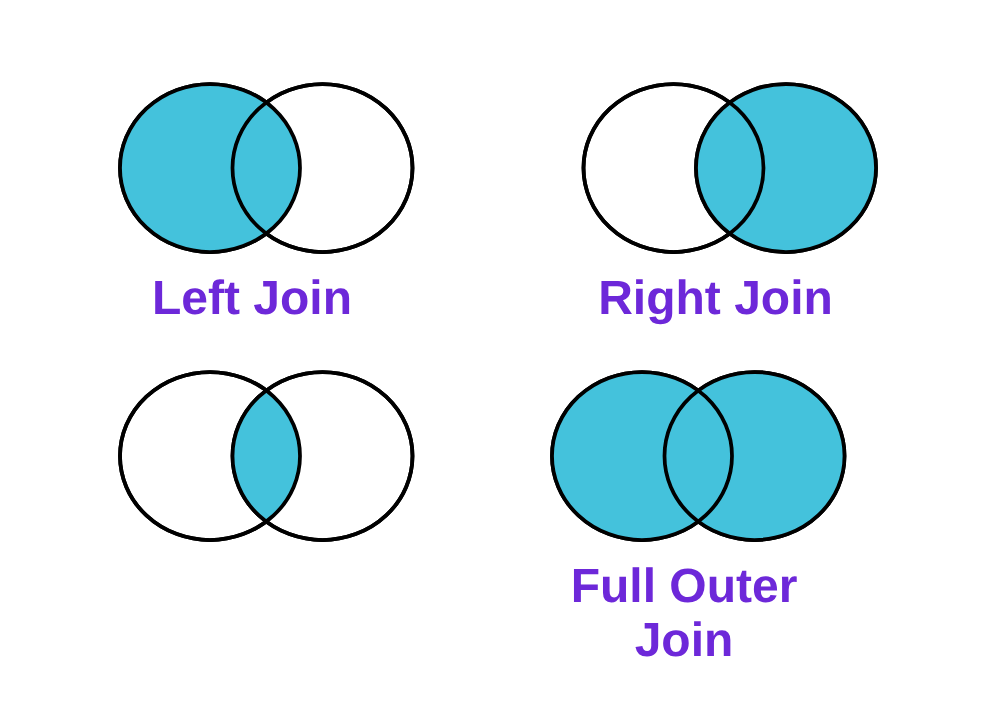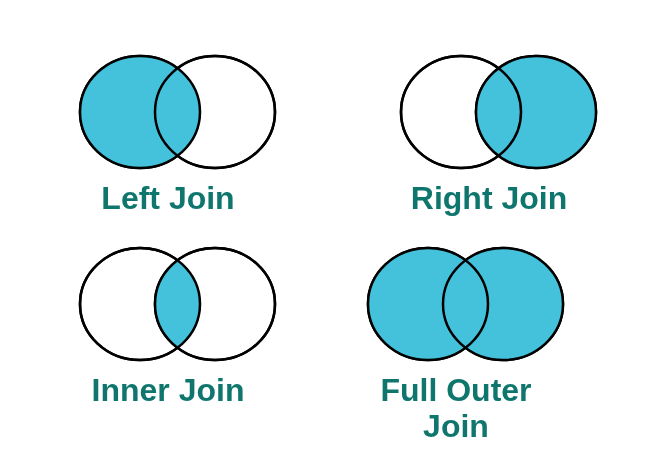--- a/index.html
+++ b/index.html
@@ -12,37 +12,37 @@
     background: #ffffff;
     overflow: hidden;
     position: relative;
     font-family: "Liberation Sans", sans-serif;
   }
   .venn-cell {
     position: absolute;
     width: 240px;
   }
   .venn-cell.tl { left: 57px;  top: 52px; }
-  .venn-cell.tr { left: 378px; top: 52px; }
+  .venn-cell.tr { left: 366px; top: 52px; }
   .venn-cell.bl { left: 57px;  top: 244px; }
   .venn-cell.br { left: 345px; top: 244px; }
   .venn-svg-wrap {
     width: 240px;
     height: 120px;
   }
   .venn-label {
     display: block;
     width: 200px;
     margin: 8px auto 0;
     text-align: center;
     transform: translateX(-9px);
     font-weight: bold;
     font-size: 32px;
     line-height: 36px;
-    color: #0f766e;
+    color: #6d28d9;
     letter-spacing: 0px;
   }
 </style>
 </head>
 <body>
 
 <div class="venn-cell tl">
   <div class="venn-svg-wrap"><svg width="240" height="120" viewBox="0 0 240 120">
         <ellipse cx="83" cy="60" rx="60" ry="56" fill="#ffffff" stroke="#000000" stroke-width="2.5"></ellipse>
         <ellipse cx="158" cy="60" rx="60" ry="56" fill="#ffffff" stroke="#000000" stroke-width="2.5"></ellipse>
@@ -70,21 +70,20 @@
         <ellipse cx="158" cy="60" rx="60" ry="56" fill="#ffffff" stroke="#000000" stroke-width="2.5"></ellipse>
         <defs>
           <clipPath id="venn-clip-2">
             <ellipse cx="83" cy="60" rx="60" ry="56" fill="none" stroke="none"></ellipse>
           </clipPath>
         </defs>
         <ellipse cx="158" cy="60" rx="60" ry="56" fill="#44c2dc" stroke="none" clip-path="url(#venn-clip-2)"></ellipse>
         <ellipse cx="83" cy="60" rx="60" ry="56" fill="none" stroke="#000000" stroke-width="2.5"></ellipse>
         <ellipse cx="158" cy="60" rx="60" ry="56" fill="none" stroke="#000000" stroke-width="2.5"></ellipse>
       </svg></div>
-  <div class="venn-label">Inner Join</div>
 </div>
 
 <div class="venn-cell br">
   <div class="venn-svg-wrap"><svg width="240" height="120" viewBox="0 0 240 120">
         <ellipse cx="83" cy="60" rx="60" ry="56" fill="#ffffff" stroke="#000000" stroke-width="2.5"></ellipse>
         <ellipse cx="158" cy="60" rx="60" ry="56" fill="#ffffff" stroke="#000000" stroke-width="2.5"></ellipse>
         <ellipse cx="83" cy="60" rx="60" ry="56" fill="#44c2dc" stroke="none"></ellipse>
         <ellipse cx="158" cy="60" rx="60" ry="56" fill="#44c2dc" stroke="none"></ellipse>
         <ellipse cx="83" cy="60" rx="60" ry="56" fill="none" stroke="#000000" stroke-width="2.5"></ellipse>
         <ellipse cx="158" cy="60" rx="60" ry="56" fill="none" stroke="#000000" stroke-width="2.5"></ellipse>

